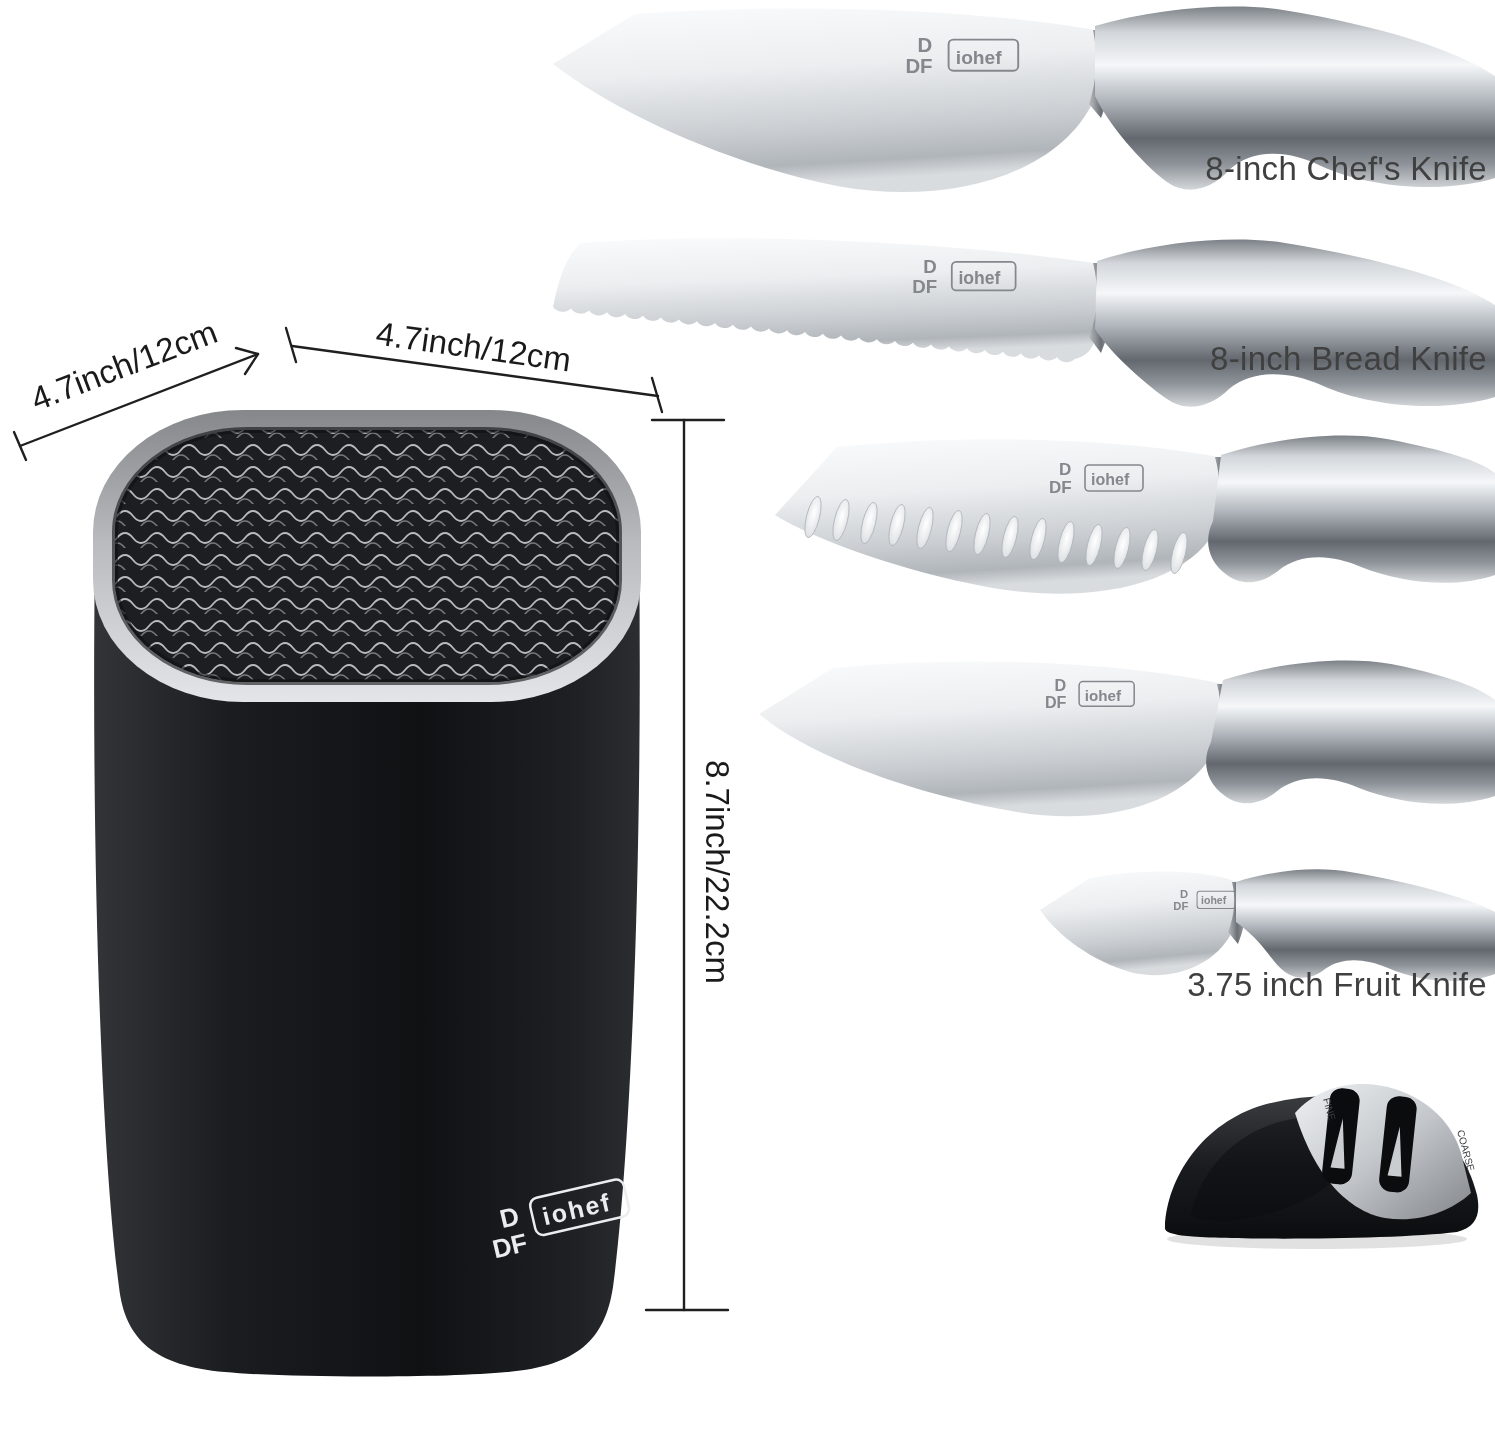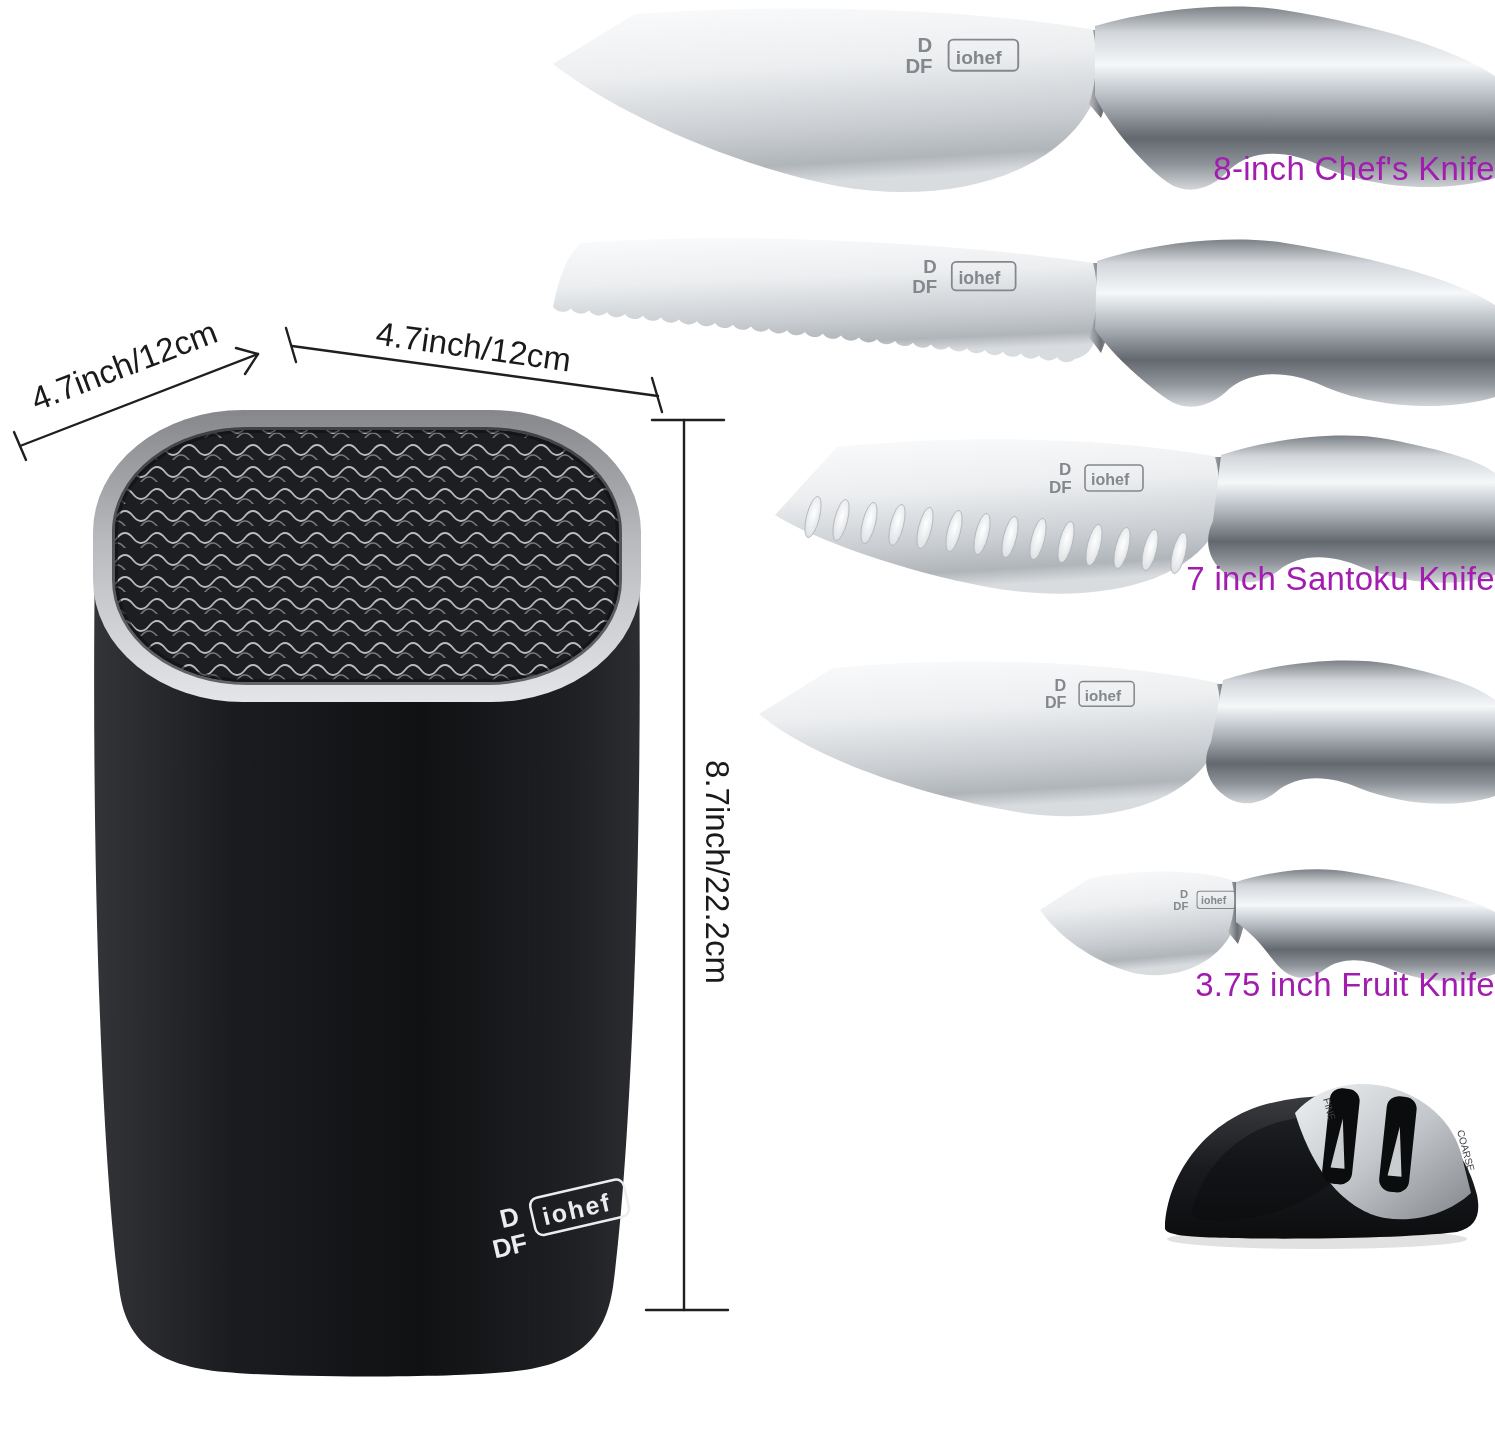--- a/index.html
+++ b/index.html
@@ -1,19 +1,19 @@
 <!DOCTYPE html>
 <html><head>
 <meta charset="utf-8">
 <style>
   html,body{margin:0;padding:0;background:#ffffff;}
   .canvas{position:relative;width:1495px;height:1451px;background:#ffffff;overflow:hidden;
           font-family:"Liberation Sans",sans-serif;}
   .abs{position:absolute;}
-  .lbl{position:absolute;right:0;color:#a21caf;font-size:33px;letter-spacing:.3px;
+  .lbl{position:absolute;right:8px;color:#404040;font-size:33px;letter-spacing:.3px;
        white-space:nowrap;z-index:5;}
   svg text{font-family:"Liberation Sans",sans-serif;}
   .dimtxt{font-size:33px;fill:#1a1a1a;}
   .logo-gray text{fill:#84888d;font-weight:bold;}
   .logo-white text{fill:#ececee;font-weight:bold;}
 </style>
 </head>
 <body>
 
 <div class="canvas">
@@ -136,20 +136,21 @@
     <path fill="url(#gBolster)" opacity="0.9" d="M562,38 Q576,80 556,128 L544,112 Q558,76 548,38 Z"></path>
     <path fill="url(#gHandle)" d="M552,36 C614,16 690,10 740,18 C838,34 914,56 950,80 L950,172 C898,188 824,182 776,160
              C744,146 708,144 684,164 C666,182 642,188 622,174 C596,156 562,124 550,104 Z"></path>
     <g class="logo-gray" transform="translate(365,28) scale(1.1)">
       <text x="12" y="18" font-size="17">D</text>
       <text x="2" y="36" font-size="17">DF</text>
       <rect x="38" y="8" width="58" height="26" rx="4" fill="none" stroke="#84888d" stroke-width="1.6"></rect>
       <text x="44" y="28" font-size="16">iohef</text>
     </g>
   </svg>
+  <div class="lbl" style="top:340px">8-inch Bread Knife</div>
 
   <svg class="abs" style="left:755px;top:425px" width="740" height="200" viewBox="0 0 740 200">
     <path fill="url(#gBlade)" d="M20,90 L82,22 C230,8 372,14 474,34 L460,106 C428,162 330,180 232,162 C148,146 62,116 20,90 Z"></path>
     <g stroke="#aeb3b8" stroke-width="0.8">
       <ellipse transform="translate(58,92) rotate(14)" rx="6.5" ry="21" fill="url(#gDimple)"></ellipse>
       <ellipse transform="translate(86,95) rotate(14)" rx="6.5" ry="21" fill="url(#gDimple)"></ellipse>
       <ellipse transform="translate(114,98) rotate(14)" rx="6.5" ry="21" fill="url(#gDimple)"></ellipse>
       <ellipse transform="translate(142,100) rotate(14)" rx="6.5" ry="21" fill="url(#gDimple)"></ellipse>
       <ellipse transform="translate(170,103) rotate(14)" rx="6.5" ry="21" fill="url(#gDimple)"></ellipse>
       <ellipse transform="translate(199,106) rotate(14)" rx="6.5" ry="21" fill="url(#gDimple)"></ellipse>
@@ -165,21 +166,20 @@
     <path fill="url(#gBolster)" opacity="0.9" d="M474,32 Q488,70 468,118 L456,104 Q470,68 460,32 Z"></path>
     <path fill="url(#gHandle)" d="M466,30 C522,12 588,6 632,14 C706,28 730,40 740,48 L740,150 C700,164 646,158 606,142
              C576,129 545,128 523,146 C508,158 488,162 472,150 C450,134 450,112 458,96 Z"></path>
     <g class="logo-gray" transform="translate(292,32) scale(1.0)">
       <text x="12" y="18" font-size="17">D</text>
       <text x="2" y="36" font-size="17">DF</text>
       <rect x="38" y="8" width="58" height="26" rx="4" fill="none" stroke="#84888d" stroke-width="1.6"></rect>
       <text x="44" y="28" font-size="16">iohef</text>
     </g>
   </svg>
-  <div class="lbl" style="top:560px">7 inch Santoku Knife</div>
 
   <svg class="abs" style="left:745px;top:648px" width="750" height="175" viewBox="0 0 750 175">
     <path fill="url(#gBlade)" d="M14,66 L88,20 C240,6 392,16 486,38 L470,102 C440,158 356,178 272,164 C176,148 66,110 14,66 Z"></path>
     <path fill="url(#gBolster)" opacity="0.9" d="M486,36 Q498,70 480,114 L468,100 Q480,66 472,36 Z"></path>
     <path fill="url(#gHandle)" d="M478,32 C534,14 600,8 646,16 C716,30 740,44 750,52 L750,148 C708,162 654,156 614,140
              C584,127 553,126 531,144 C516,156 496,160 480,148 C458,132 458,110 466,94 Z"></path>
     <g class="logo-gray" transform="translate(298,26) scale(0.95)">
       <text x="12" y="18" font-size="17">D</text>
       <text x="2" y="36" font-size="17">DF</text>
       <rect x="38" y="8" width="58" height="26" rx="4" fill="none" stroke="#84888d" stroke-width="1.6"></rect>

